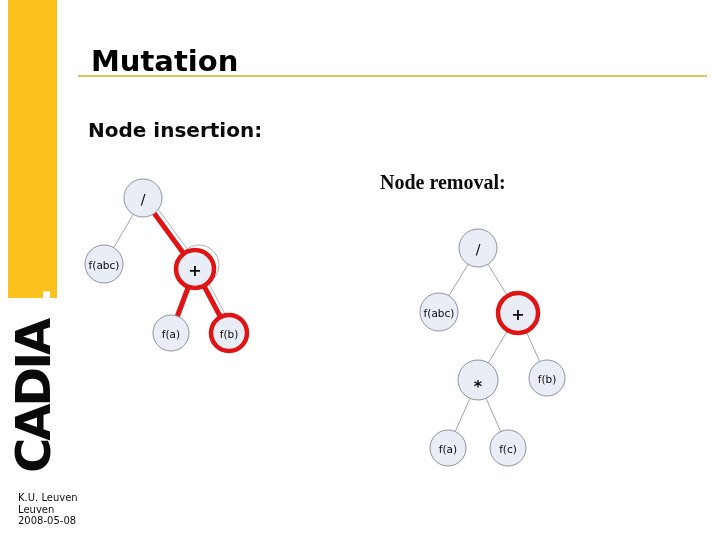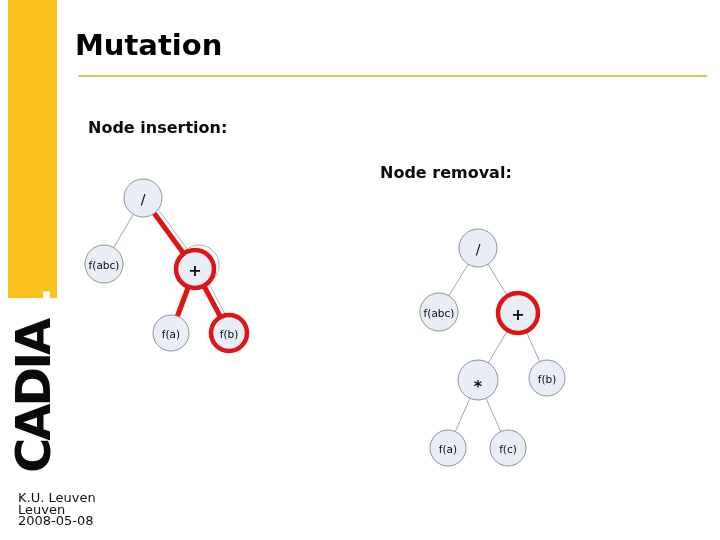--- a/index.html
+++ b/index.html
@@ -26,45 +26,45 @@
     font-weight: bold;
     font-size: 48px;
     letter-spacing: -3px;
     color: #0a0a0a;
     white-space: nowrap;
   }
   .vertical-brand .white-letter { color: #ffffff; }
   .page-title {
     position: absolute;
     left: 75px; top: 28px;
-    margin: 0;
+    margin: 16px;
     font-size: 29px;
     font-weight: bold;
     color: #000000;
     letter-spacing: 0px;
   }
   .title-rule {
     position: absolute;
     left: 78px; top: 75px;
     width: 629px; height: 2px;
   }
   .section-label {
     position: absolute;
-    font-size: 16px;
+    font-size: 20px;
     font-weight: bold;
     color: #0b0b0b;
     white-space: nowrap;
   }
   .label-insertion { left: 88px; top: 118px; }
-  .label-removal  { left: 380px; top: 163px; }
+  .label-removal  { left: 380px; top: 171px; font-family: Liberation Serif, serif; }
   .trees-svg { position: absolute; left: 0; top: 0; }
   .footer {
     position: absolute;
     left: 18px; top: 492px;
-    font-size: 13px;
+    font-size: 10px;
     line-height: 11.5px;
     color: #111111;
   }
   .footer .date-line { }
 </style>
 </head>
 <body>
 
 <div class="slide">
 

